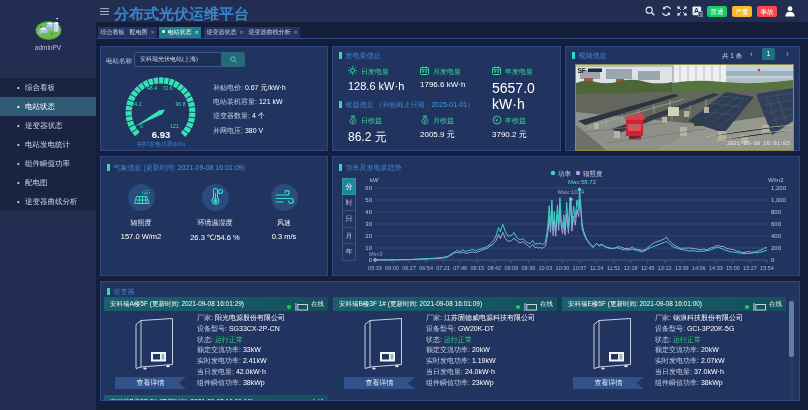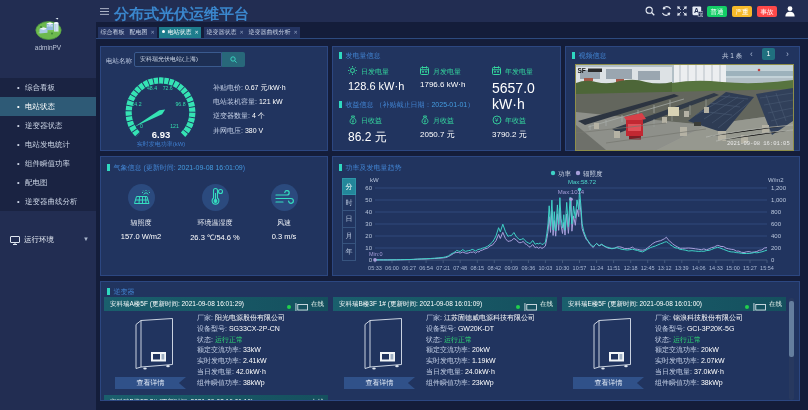--- a/index.html
+++ b/index.html
@@ -99,31 +99,20 @@
         </div>
     <div class="srow" style="top:95px">
           <span class="dot">•</span>
           <span class="stx">配电图</span>
         </div>
     <div class="srow" style="top:114px">
           <span class="dot">•</span>
           <span class="stx">逆变器曲线分析</span>
         </div>
   </div>
-  <div class="mrow" style="top:230px">
-    <svg class="mic" width="10" height="10" viewBox="0 0 10 10">
-          <g fill="none" stroke="#dfe6f0" stroke-width="1">
-            <rect x="0.5" y="1.5" width="9" height="6" rx="0.5"></rect>
-            <line x1="5" y1="7.5" x2="5" y2="9"></line>
-            <line x1="3" y1="9.5" x2="7" y2="9.5"></line>
-          </g>
-        </svg>
-    <span class="mtx">运行环境</span>
-        <span class="chev">▼</span>
-  </div>
 </div>
 
 <div id="topbar">
   <svg id="burger" width="9" height="9" viewBox="0 0 11 11">
         <g stroke="#aeb6c8" stroke-width="1.2">
           <line x1="0" y1="2" x2="11" y2="2"></line>
           <line x1="0" y1="5.5" x2="11" y2="5.5"></line>
           <line x1="0" y1="9" x2="11" y2="9"></line>
         </g>
       </svg>
@@ -256,21 +245,21 @@
         <text x="3.4" y="7.6" font-size="5" fill="#35d79e" font-family="Liberation Sans">¥</text>
       </svg>
   <svg class="abs" style="left:159px;top:67.5px" width="10" height="10" viewBox="0 0 10 10">
         <circle cx="5" cy="5" r="4" fill="none" stroke="#35d79e" stroke-width="0.9"></circle>
         <text x="2.9" y="7.2" font-size="6" fill="#35d79e" font-family="Liberation Sans">¥</text>
       </svg>
   <div class="abs" style="left:28px;top:68.5px;font-size:7px;color:#35d79e;">日收益</div>
   <div class="abs" style="left:100px;top:68.5px;font-size:7px;color:#35d79e;">月收益</div>
   <div class="abs" style="left:172px;top:68.5px;font-size:7px;color:#35d79e;">年收益</div>
   <div class="abs val" style="left:15px;top:81.5px;font-size:12px;">86.2 元</div>
-  <div class="abs val" style="left:87px;top:81.5px;font-size:8px;">2050.7 元</div>
+  <div class="abs val" style="left:87px;top:81.5px;font-size:8px;">2005.9 元</div>
   <div class="abs val" style="left:159px;top:81.5px;font-size:8px;">3790.2 元</div>
   </div>
 </div>
 
 <div class="card" style="left:565px;top:46px;width:235px;height:105px;">
   <div class="ctitle" style="left:6px;top:4px;">视频信息</div>
   <div class="abs" style="left:156px;top:4.5px;font-size:6.5px;color:#cdd7e8;">共 1 条</div>
   <div class="abs" style="left:184px;top:2px;font-size:8.5px;color:#a7b6d2;">‹</div>
   <div class="abs" style="left:196px;top:1px;width:13px;height:12px;background:#20707f;border-radius:2px;color:#fff;font-size:7px;text-align:center;line-height:12px;">1</div>
   <div class="abs" style="left:220px;top:2px;font-size:8.5px;color:#a7b6d2;">›</div>

